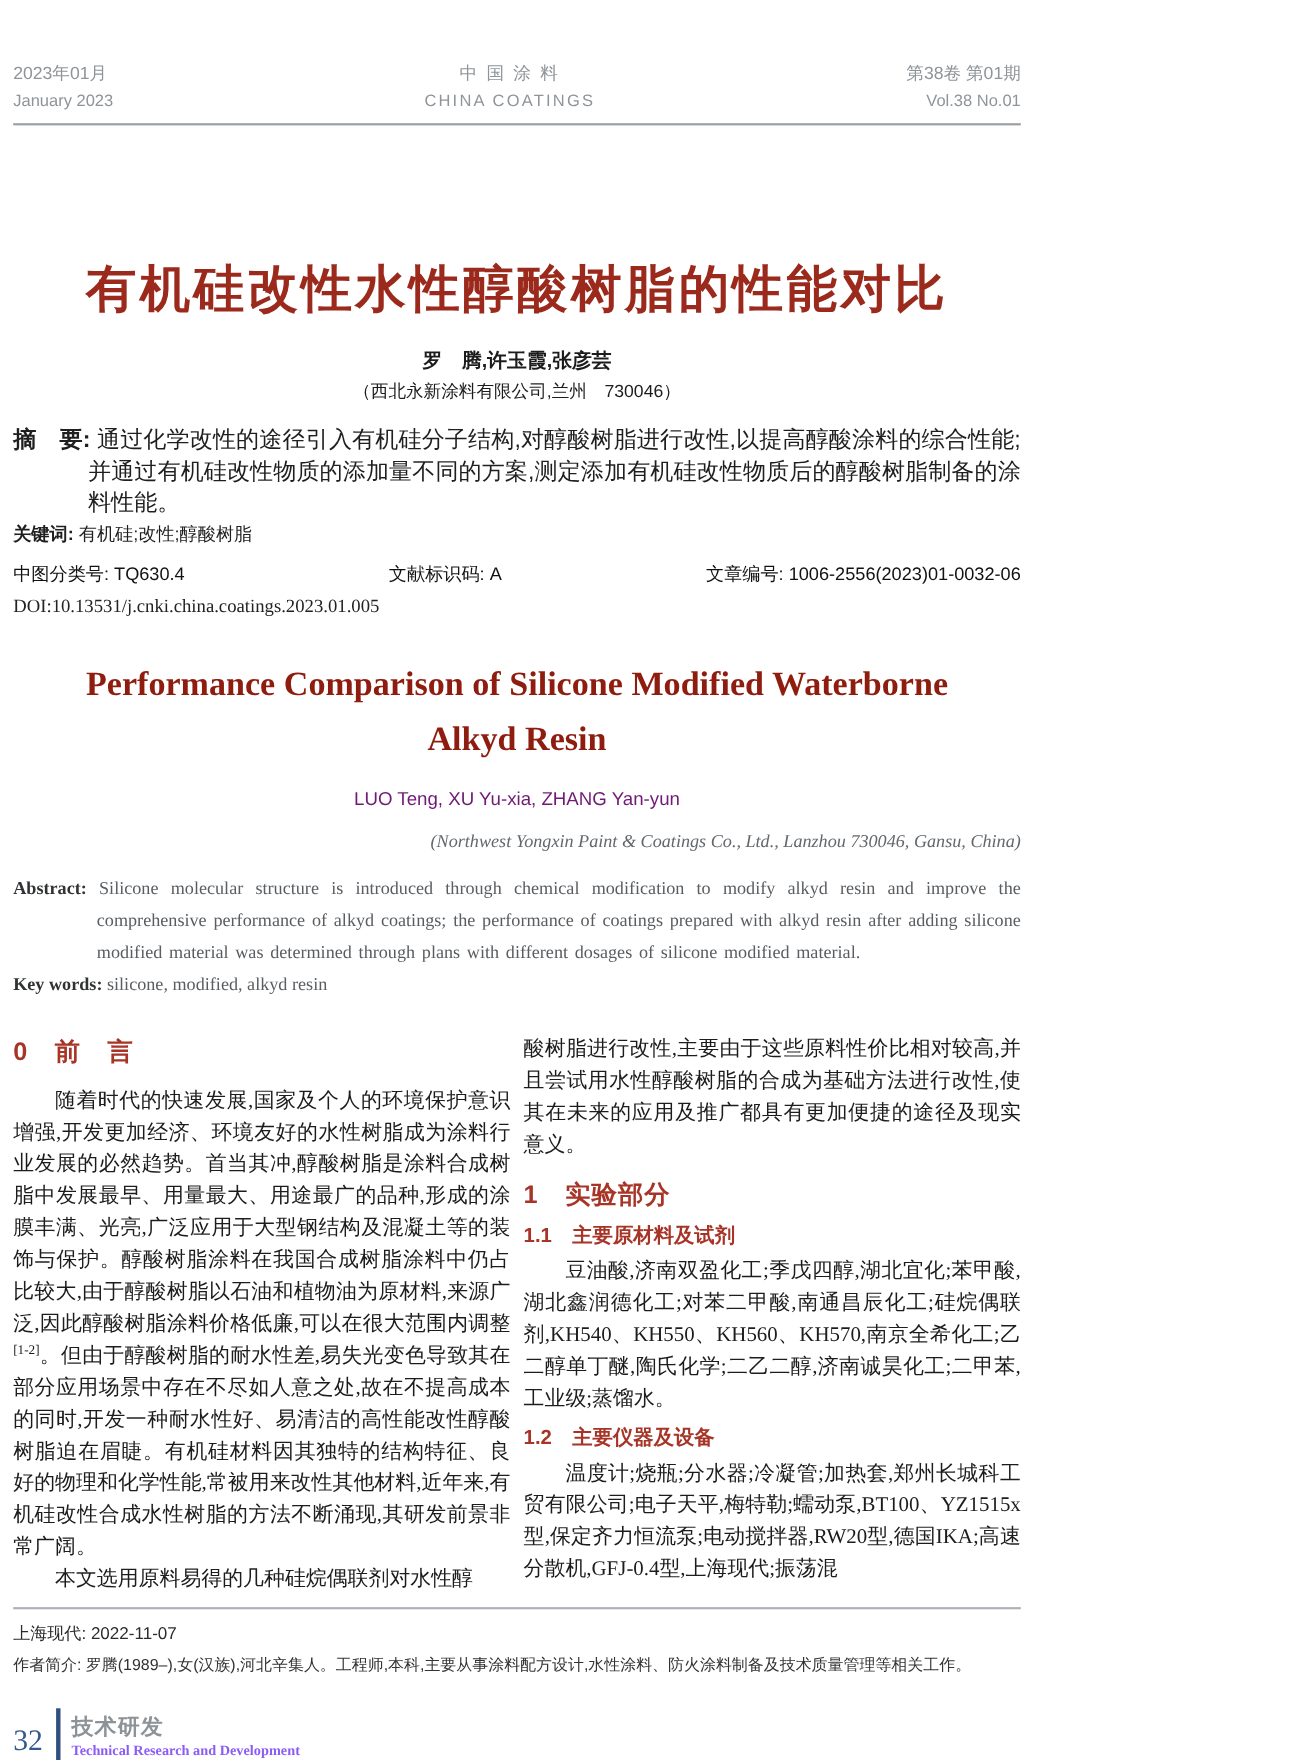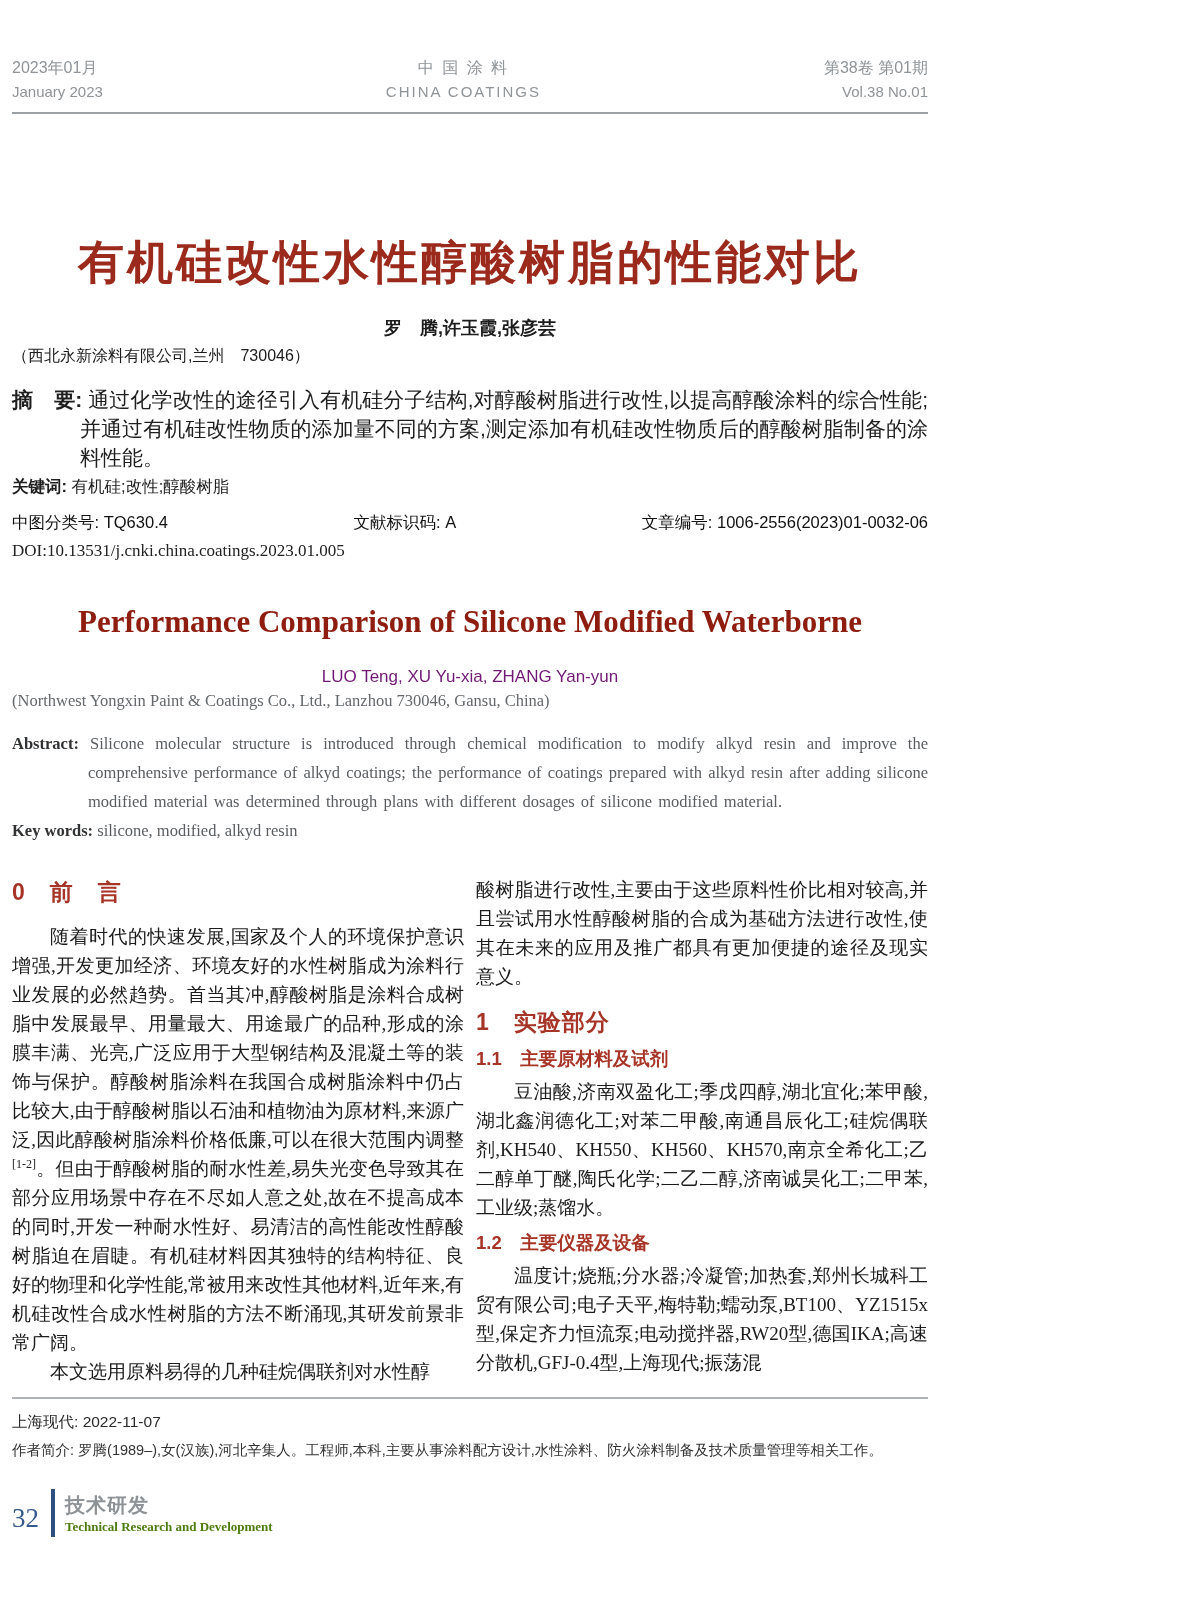--- a/index.html
+++ b/index.html
@@ -13,37 +13,37 @@
   .hdr-col { line-height: 24px; font-size: 16px; }
   .hdr-col .en { font-size: 15px; }
   .hdr-center { text-align: center; letter-spacing: 2px; }
   .hdr-right { text-align: right; }
   .hdr-rule { border: none; border-top: 2px solid #9ba0a5; margin-top: 8px; }
 
   
   .title-zh { margin-top: 118px; text-align: center; font-size: 46px; font-weight: 800;
               color: #9b2a1c; letter-spacing: 3px; font-family: "Liberation Sans", sans-serif; }
   .authors-zh { margin-top: 22px; text-align: center; font-size: 18px; color: #1c1c1c; font-weight: 600; }
-  .affil-zh { margin-top: 6px; text-align: left; font-size: 16px; color: #1c1c1c; }
+  .affil-zh { margin-top: 6px; text-align: center; font-size: 16px; color: #1c1c1c; }
 
   
   .abs-zh { margin-top: 18px; font-size: 21px; line-height: 29px; color: #1f1f1f;
             text-align: justify; padding-left: 68px; text-indent: -68px; }
   .abs-zh .lbl { font-weight: 700; }
   .kw-zh { font-size: 16.5px; line-height: 29px; color: #1f1f1f; }
   .kw-zh .lbl { font-weight: 700; }
   .meta-row { margin-top: 8px; display: flex; justify-content: space-between; font-size: 16.5px; color: #111; line-height: 26px; }
   .doi-line { margin-top: 6px; font-family: "Liberation Serif", serif; font-size: 17px; color: #222; }
 
   
   .title-en { margin-top: 36px; text-align: center; font-family: "Liberation Serif", serif;
               font-weight: 700; font-size: 31px; line-height: 50px; color: #8e1d10; }
   .authors-en { margin-top: 20px; text-align: center; font-size: 17px; color: #701a75; }
-  .affil-en { margin-top: 4px; text-align: left; font-family: "Liberation Serif", serif;
-              font-size: 16.5px; color: #64686c; }
+  .affil-en { margin-top: 18px; text-align: right; font-family: "Liberation Serif", serif;
+              font-style: italic; font-size: 16.5px; color: #64686c; }
 
   
   .abs-en { margin-top: 18px; font-family: "Liberation Serif", serif; font-size: 16.5px;
             line-height: 29px; color: #595d61; text-align: justify; padding-left: 76px; text-indent: -76px;
             word-spacing: 2px; }
   .abs-en .lbl { font-weight: 700; color: #303234; }
   .kw-en { font-family: "Liberation Serif", serif; font-size: 16.5px; line-height: 29px; color: #595d61; }
   .kw-en .lbl { font-weight: 700; color: #303234; }
 
   
@@ -62,21 +62,21 @@
   .foot-rule { border: none; border-top: 2px solid #aeb2b6; }
   .footnote { margin-top: 10px; font-size: 15.5px; color: #2b2b2b; line-height: 26px; }
   .footnote.bio { font-size: 14.5px; margin-top: 2px; color: #333; }
 
   
   .page-footer { margin-top: 26px; display: flex; align-items: center; }
   .pg-num { font-family: "Liberation Serif", serif; font-size: 27px; color: #36598e; padding-top: 10px; }
   .pg-bar { width: 4px; height: 48px; background: #2f4f80; margin: 0 10px 0 12px; }
   .pg-col { display: flex; flex-direction: column; justify-content: center; }
   .pg-zh { font-size: 20px; font-weight: 700; color: #8d9297; letter-spacing: 1px; }
-  .pg-en { font-family: "Liberation Serif", serif; font-size: 13px; font-weight: 700; color: #4d7c0f; }
+  .pg-en { font-family: "Liberation Serif", serif; font-size: 13px; font-weight: 700; color: #8b5cf6; }
 </style>
 </head>
 <body>
 
 <div class="page">
   <div class="content">
 
     <div class="page-header">
       <div class="hdr-col hdr-left">
         <div class="zh">2023年01月</div>
@@ -102,20 +102,21 @@
 
     <div class="meta-row">
       <span><span>中图分类号:</span> <span>TQ630.4</span></span>
       <span><span>文献标识码:</span> <span>A</span></span>
       <span><span>文章编号:</span> <span>1006-2556(2023)01-0032-06</span></span>
     </div>
     <div class="doi-line">DOI:10.13531/j.cnki.china.coatings.2023.01.005</div>
 
     <div class="title-en">
       <div>Performance Comparison of Silicone Modified Waterborne</div>
+      <div>Alkyd Resin</div>
     </div>
     <div class="authors-en">LUO Teng, XU Yu-xia, ZHANG Yan-yun</div>
     <div class="affil-en">(Northwest Yongxin Paint &amp; Coatings Co., Ltd., Lanzhou 730046, Gansu, China)</div>
 
     <p class="abs-en"><span class="lbl">Abstract:</span> <span>Silicone molecular structure is introduced through chemical modification to modify alkyd resin and improve the comprehensive performance of alkyd coatings; the performance of coatings prepared with alkyd resin after adding silicone modified material was determined through plans with different dosages of silicone modified material.</span></p>
     <p class="kw-en"><span class="lbl">Key words:</span> <span>silicone, modified, alkyd resin</span></p>
 
     <div class="body-cols">
       <div class="col col-left">
         <h2 class="sec-h1">0　前　言</h2>

